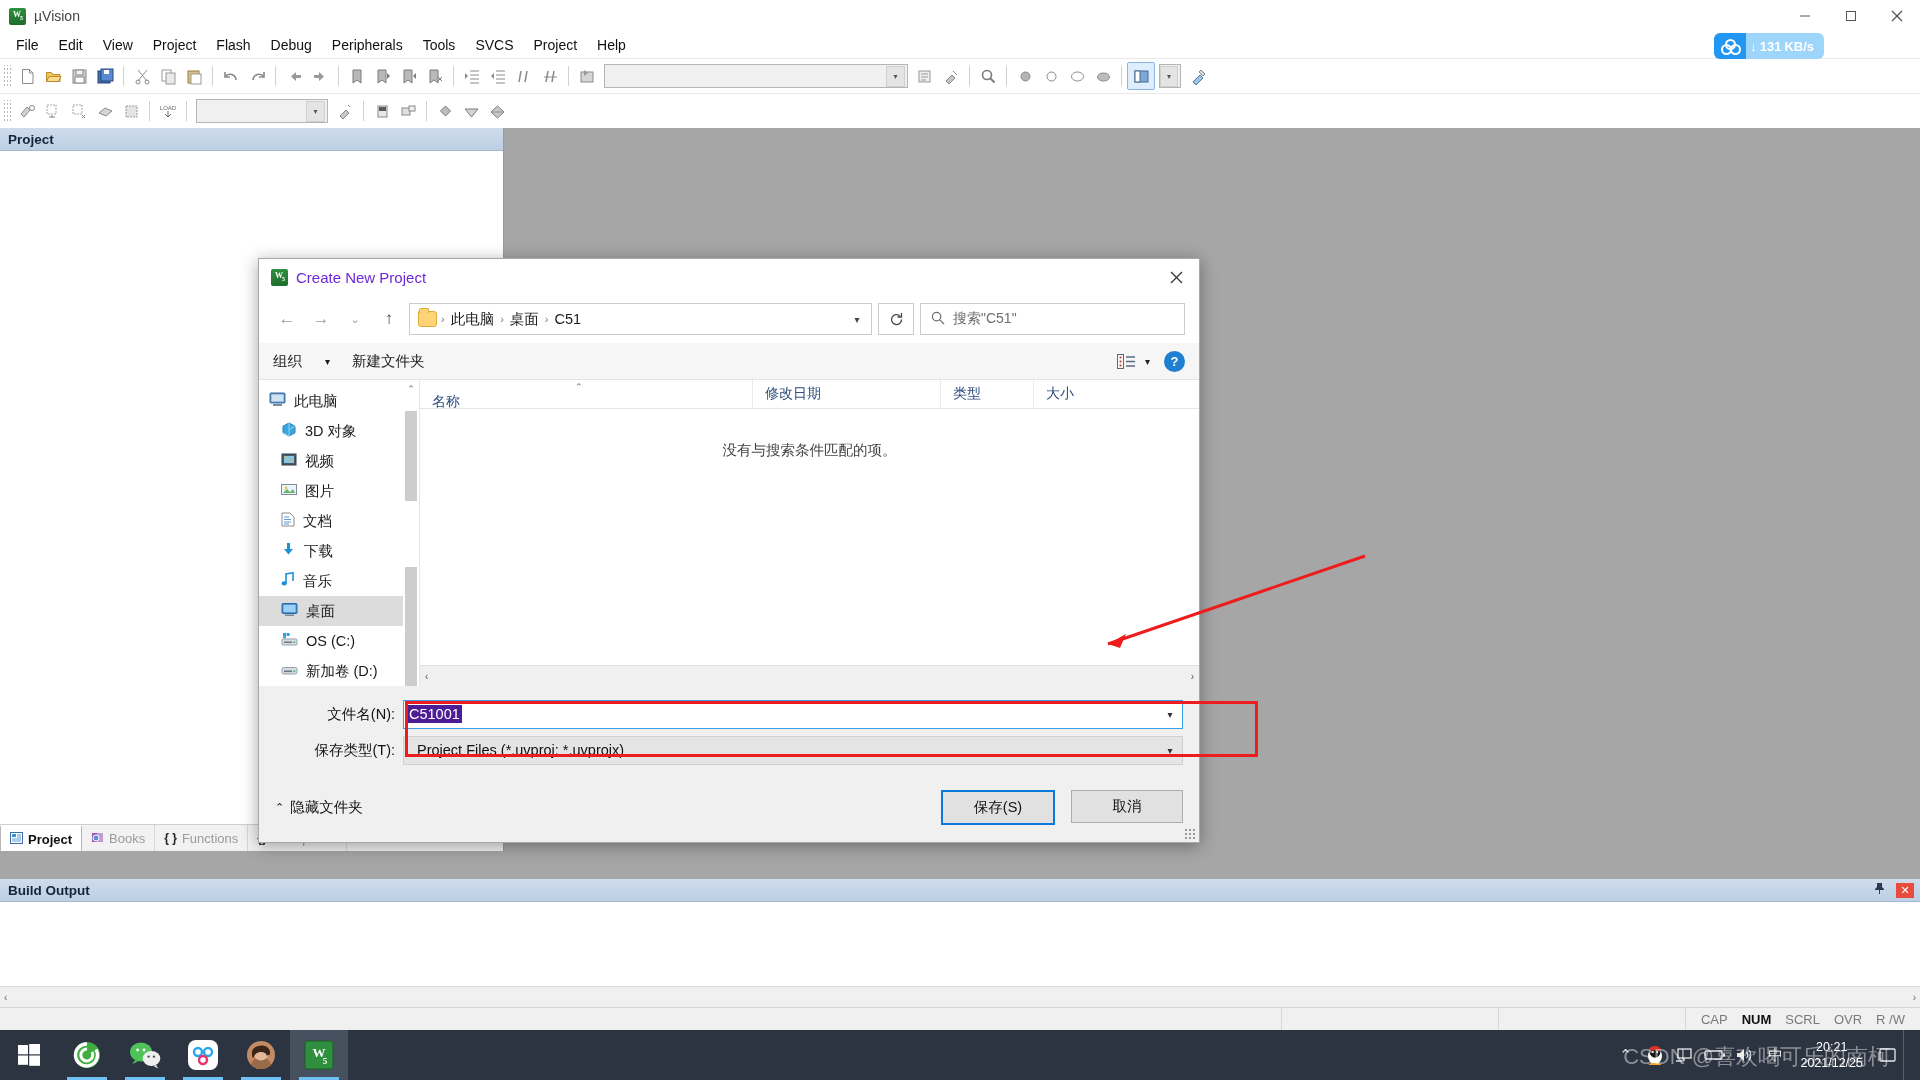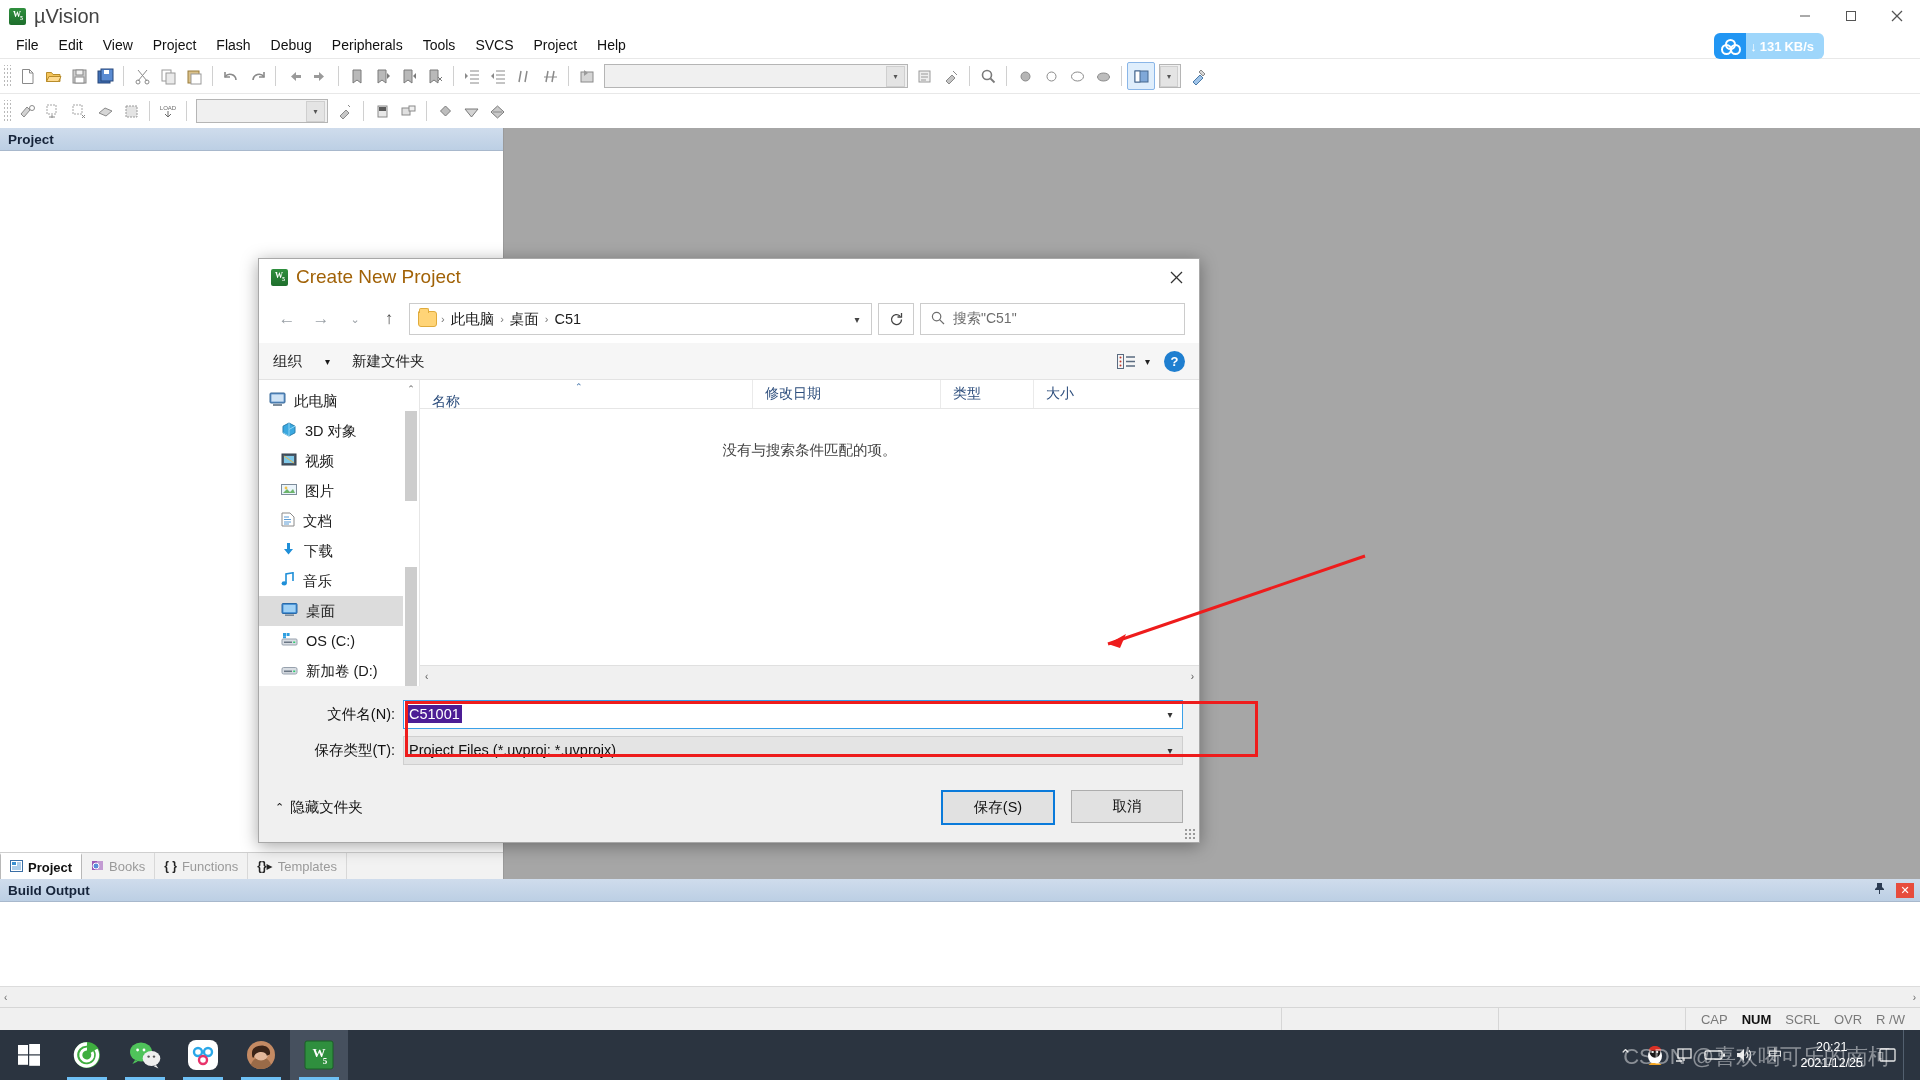--- a/index.html
+++ b/index.html
@@ -9,21 +9,21 @@
     font-size:15px;color:#1a1a1a;background:#a6a6a6;
     -webkit-font-smoothing:antialiased;
   }
   .app{position:absolute;inset:0;display:flex;flex-direction:column;background:#a6a6a6;}
 
   
   .titlebar{height:32px;background:#ffffff;display:flex;align-items:center;flex:none;position:relative;}
   .kicon{width:17px;height:17px;margin:0 8px 0 9px;border-radius:2px;
     background:linear-gradient(#2f8f3e,#1e6e2c);display:flex;align-items:center;justify-content:center;
     color:#fff;font-size:9px;font-weight:bold;line-height:1;letter-spacing:-1px;font-family:"Liberation Serif",serif;}
-  .titletext{font-size:20px;color:#444;}
+  .titletext{font-size:14px;color:#444;}
   .wbtns{position:absolute;right:0;top:0;height:32px;display:flex;}
   .wbtn{width:46px;height:32px;display:flex;align-items:center;justify-content:center;color:#555;font-size:14px;}
   .wbtn svg{display:block;}
 
   
   .menubar{height:26px;background:#ffffff;display:flex;align-items:center;padding-left:6px;flex:none;position:relative;}
   .menuitem{padding:3px 10px;font-size:14px;color:#111;}
   .netbadge{position:absolute;right:96px;top:1px;height:26px;display:flex;align-items:center;
     border-radius:6px;overflow:hidden;font-size:13px;}
   .netbadge .nb-left{background:#2196f3;color:#fff;width:32px;height:26px;display:flex;align-items:center;justify-content:center;}
@@ -52,21 +52,21 @@
   .panelhdr{height:22px;background:linear-gradient(#cfdcec,#bccfe4);border-bottom:1px solid #a8b8cc;
      display:flex;align-items:center;padding-left:8px;font-size:13.5px;font-weight:bold;color:#16243a;}
   .panelbody{flex:1;background:#fff;}
   .ptabs{height:26px;background:#f2f2f2;border-top:1px solid #cfcfcf;display:flex;align-items:stretch;font-size:13px;}
   .ptab{display:flex;align-items:center;gap:5px;padding:0 9px;color:#9a9a9a;border-right:1px solid #d8d8d8;}
   .ptab.sel{background:#fff;color:#111;font-weight:bold;border-top:2px solid #fff;border-left:1px solid #b8b8b8;border-right:1px solid #b8b8b8;}
   .ptab .gl{font-size:12px;}
   .canvas{flex:1;background:#a6a6a6;position:relative;}
 
   
-  .buildpanel{flex:none;height:128px;display:flex;flex-direction:column;background:#fff;}
+  .buildpanel{flex:none;height:128px;display:flex;flex-direction:column;background:#fff;margin-top:28px;}
   .buildhdr{height:22px;background:linear-gradient(#cfdcec,#bccfe4);border-bottom:1px solid #a8b8cc;
     display:flex;align-items:center;padding:0 6px 0 8px;font-size:13.5px;font-weight:bold;color:#16243a;}
   .buildhdr .sp{flex:1;}
   .pin{color:#2b3b52;font-size:13px;margin-right:10px;}
   .xbox{width:18px;height:15px;background:#e74c3c;color:#fff;font-size:11px;display:flex;align-items:center;justify-content:center;}
   .buildbody{flex:1;background:#fff;}
   .hscroll{height:20px;background:#f0f0f0;border-top:1px solid #dcdcdc;display:flex;align-items:center;justify-content:space-between;padding:0 4px;font-size:10px;color:#666;}
 
   
   .statusbar{height:22px;background:#f0f0f0;border-top:1px solid #d6d6d6;display:flex;align-items:center;flex:none;font-size:13px;color:#333;}
@@ -82,21 +82,21 @@
   .tbitem.focus{background:#46505e;}
   .tray{position:absolute;right:0;top:0;height:50px;display:flex;align-items:center;gap:0;padding-right:8px;color:#fff;}
   .trayicon{width:30px;height:50px;display:flex;align-items:center;justify-content:center;font-size:15px;color:#e8e8e8;}
   .clock{display:flex;flex-direction:column;align-items:center;justify-content:center;font-size:12.5px;line-height:16px;color:#fff;padding:0 10px;}
   .shownd{width:8px;height:50px;border-left:1px solid #53606f;}
 
   
   .dialog{position:absolute;left:258px;top:130px;width:940px;height:583px;background:#f0f0f0;
     border:1px solid #a8a8a8;box-shadow:0 3px 16px rgba(0,0,0,.35);display:flex;flex-direction:column;z-index:40;}
   .dlgtitle{height:36px;background:#fff;display:flex;align-items:center;padding-left:12px;position:relative;flex:none;}
-  .dlgtitle .t{font-size:19px;color:#a16207;}
+  .dlgtitle .t{font-size:15px;color:#6d28d9;}
   .dlgclose{position:absolute;right:0;top:0;width:46px;height:36px;display:flex;align-items:center;justify-content:center;color:#333;}
   .navbar{height:48px;background:#fff;display:flex;align-items:center;padding:0 14px;gap:6px;flex:none;}
   .navbtn{width:28px;height:28px;display:flex;align-items:center;justify-content:center;color:#9aa0a6;font-size:17px;}
   .navbtn.en{color:#4a4a4a;}
   .crumbbox{flex:1;height:30px;border:1px solid #cccccc;background:#fff;display:flex;align-items:center;padding:0 2px 0 8px;gap:4px;}
   .folderi{width:17px;height:14px;background:#ffd477;border:1px solid #e0ab3c;border-radius:1px 3px 3px 3px;position:relative;}
   .folderi::before{content:"";position:absolute;left:0;top:-4px;width:8px;height:4px;background:#ffd477;border:1px solid #e0ab3c;border-bottom:none;border-radius:2px 2px 0 0;}
   .crumb{font-size:14.5px;color:#1a1a1a;padding:0 2px;}
   .sep{color:#777;font-size:11px;}
   .crumbbox .dd{margin-left:auto;width:24px;height:26px;display:flex;align-items:center;justify-content:center;color:#444;font-size:10px;}
@@ -124,21 +124,21 @@
   .col.first{border-left:none;margin-top:16px;}
   .sortcaret{position:absolute;left:155px;top:2px;font-size:9px;color:#3d6fa8;}
   .emptymsg{flex:1;display:flex;justify-content:center;padding-top:32px;font-size:14.5px;color:#444;}
   .bottomscroll{height:20px;background:#f0f0f0;border-top:1px solid #e0e0e0;display:flex;align-items:center;justify-content:space-between;padding:0 5px;font-size:10px;color:#555;}
   .formarea{flex:none;background:#f0f0f0;padding:14px 16px 0 16px;position:relative;}
   .frow{display:flex;align-items:center;height:28px;margin-bottom:8px;}
   .flabel{width:120px;text-align:right;padding-right:8px;font-size:14.5px;color:#111;}
   .fnamebox{flex:1;height:27px;border:1px solid #3ba0e8;background:#fff;display:flex;align-items:center;padding-left:3px;}
   .seltext{background:#4c1d95;color:#fff;font-size:14.5px;padding:1px 2px;}
   .fdd{margin-left:auto;width:24px;height:25px;display:flex;align-items:center;justify-content:center;font-size:10px;color:#333;}
-  .typebox{flex:1;height:27px;border:1px solid #cfcfcf;background:#e4e4e4;display:flex;align-items:center;padding-left:5px;font-size:14.5px;color:#111;}
+  .typebox{flex:1;height:27px;border:1px solid #cfcfcf;background:#e4e4e4;display:flex;align-items:center;padding-left:13px;font-size:14.5px;color:#111;}
   .actions{height:70px;background:#f0f0f0;display:flex;align-items:center;padding:0 16px;flex:none;position:relative;}
   .hidefolders{font-size:14.5px;color:#111;display:flex;align-items:center;gap:6px;}
   .btns{margin-left:auto;display:flex;gap:16px;}
   .btn{width:110px;height:31px;border:1px solid #adadad;background:#e1e1e1;font-size:14.5px;color:#111;display:flex;align-items:center;justify-content:center;}
   .btn.primary{border:2px solid #0a7ada;}
   .resizer{position:absolute;right:3px;bottom:2px;width:12px;height:12px;
     background-image:radial-gradient(#9a9a9a 1px,transparent 1px);background-size:4px 4px;}
   .redbox{position:absolute;left:405px;top:573px;width:847px;height:50px;border:3px solid #ee1c1c;z-index:60;pointer-events:none;}
   .annot{position:absolute;left:1370px;top:410px;font-size:43px;color:#fc2b10;z-index:60;white-space:nowrap;}
   .arrowsvg{position:absolute;left:1090px;top:420px;z-index:55;}

